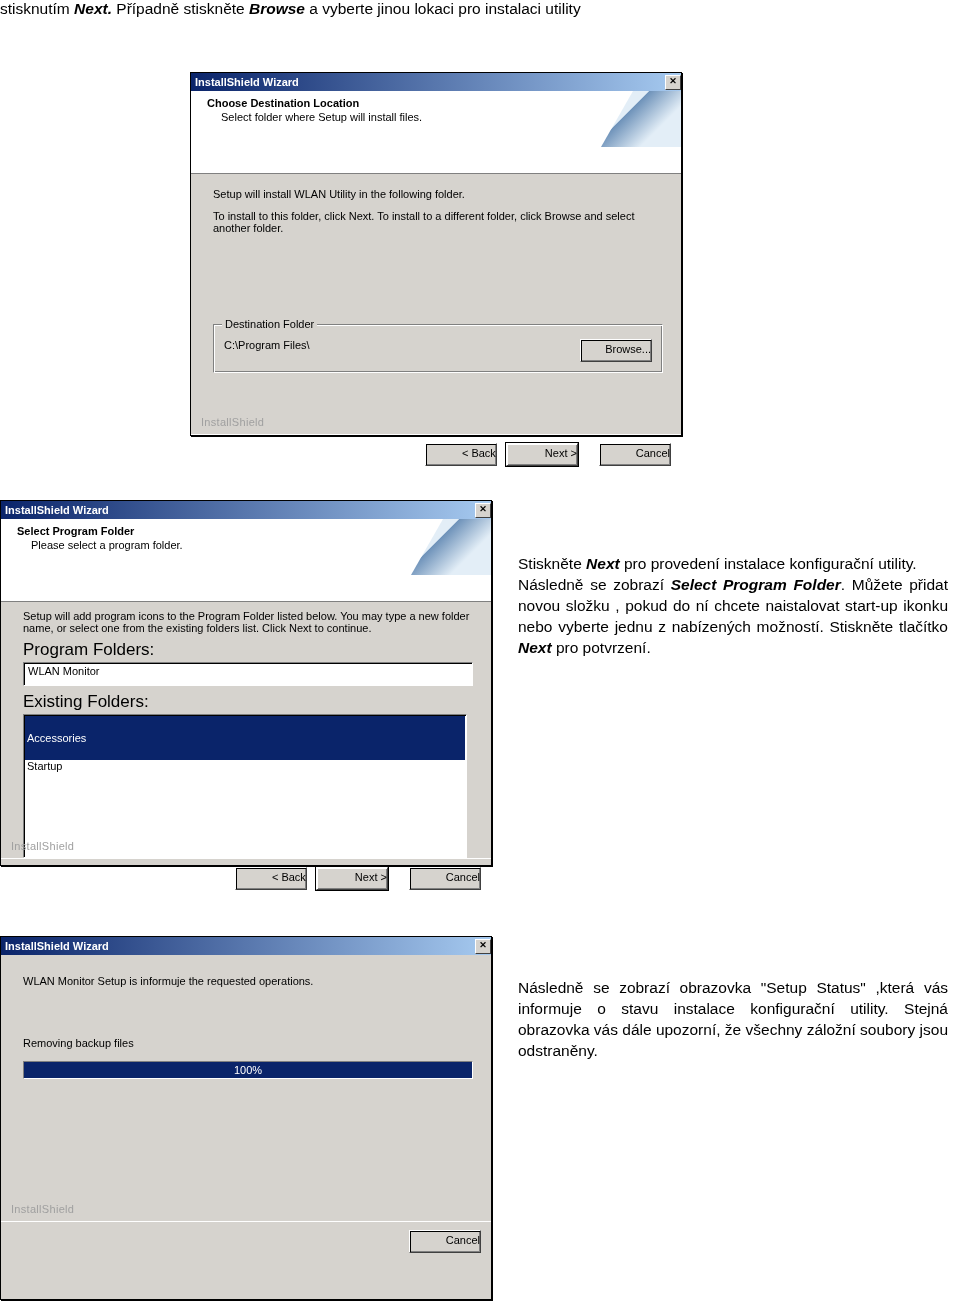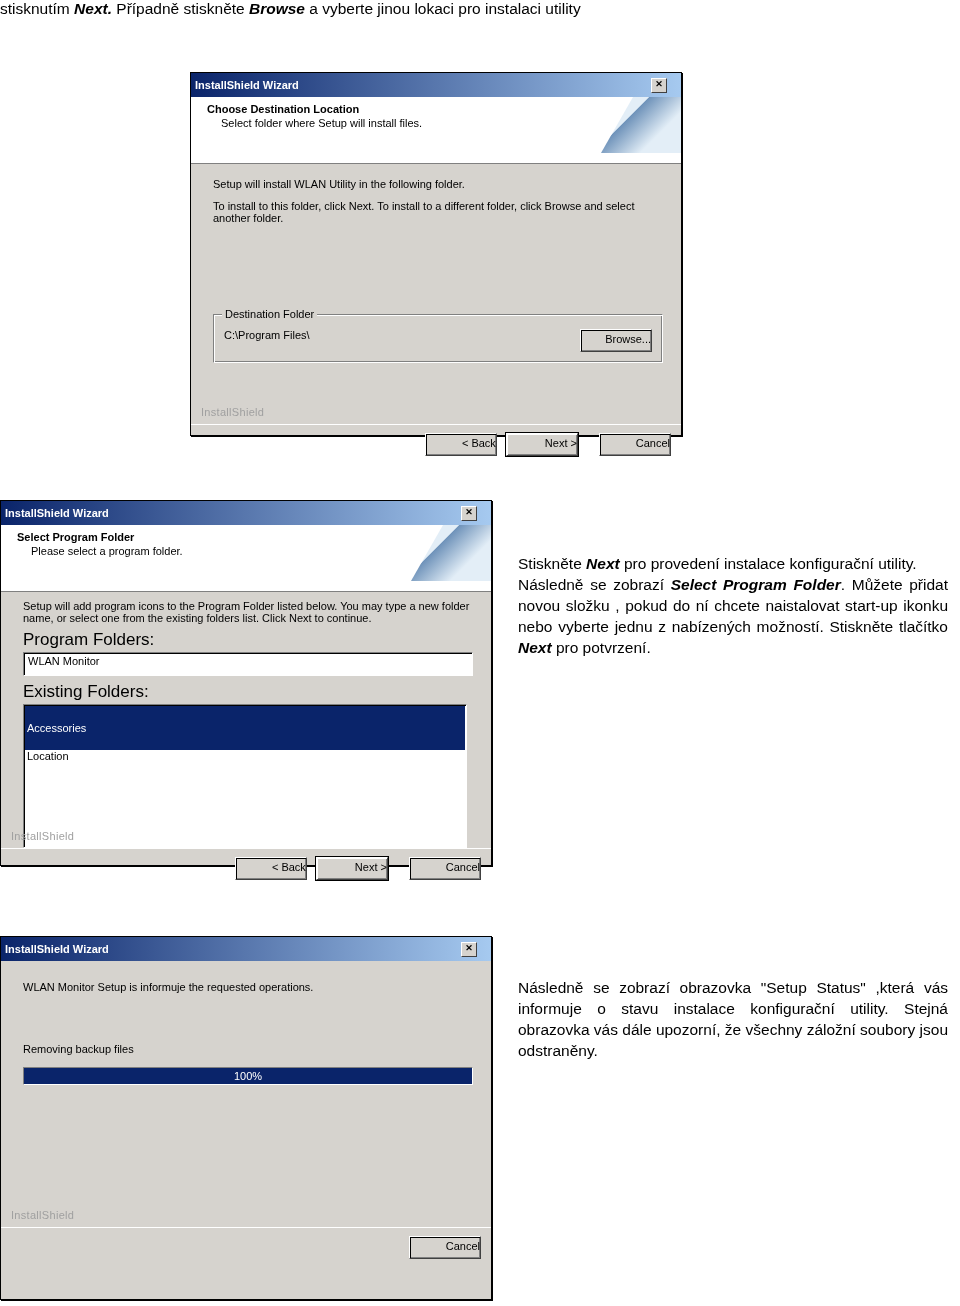--- a/index.html
+++ b/index.html
@@ -25,27 +25,27 @@
   .win {
     position: absolute;
     width: 490px;
     background: #d6d3ce;
     border: 1px solid #000;
     box-shadow: 1px 1px 0 #000;
     font-size: 11px;
     color: #000;
   }
   .titlebar {
-    height: 24px;
+    height: 18px;
     background: linear-gradient(to right, #0a246a, #a6caf0);
     color: #fff;
     display: flex;
     align-items: center;
     justify-content: space-between;
-    padding: 0 14px 0 4px;
+    padding: 0 0 0 4px;
     font-weight: bold;
     font-size: 11px;
   }
   .titlebar .closebtn {
     width: 14px;
     height: 13px;
     background: #d6d3ce;
     border: 1px solid #fff;
     border-right-color: #404040;
     border-bottom-color: #404040;
@@ -53,21 +53,21 @@
     line-height: 10px;
     text-align: center;
     color: #000;
     font-family: sans-serif;
   }
   .banner {
     height: 56px;
     background: #fff;
     border-bottom: 1px solid #808080;
     position: relative;
-    padding: 6px 12px 4px 16px;
+    padding: 6px 12px 20px 16px;
   }
   .banner-title {
     font-weight: bold;
     font-size: 11px;
   }
   .banner-sub {
     font-size: 11px;
     padding-left: 14px;
     padding-top: 2px;
   }
@@ -255,21 +255,21 @@
       <div class="banner-sub">Please select a program folder.</div>
       <div class="banner-art"></div>
     </div>
     <div class="midbody" style="height:240px; padding-top:8px;">
       <div style="max-width:448px;">Setup will add program icons to the Program Folder listed below.  You may type a new folder name, or select one from the existing folders list.  Click Next to continue.</div>
       <div class="lbl">Program Folders:</div>
       <div class="tbox">WLAN Monitor</div>
       <div class="lbl">Existing Folders:</div>
       <div class="listbox">
         <div class="sel">Accessories</div>
-        <div>Location</div>
+        <div>Startup</div>
       </div>
       <span class="ishield">InstallShield</span>
     </div>
     <div class="btnrow">
       <span class="btn">&lt; Back</span>
       <span class="btn default">Next &gt;</span>
       <span class="btn" style="margin-left:18px;">Cancel</span>
     </div>
   </div>
 

